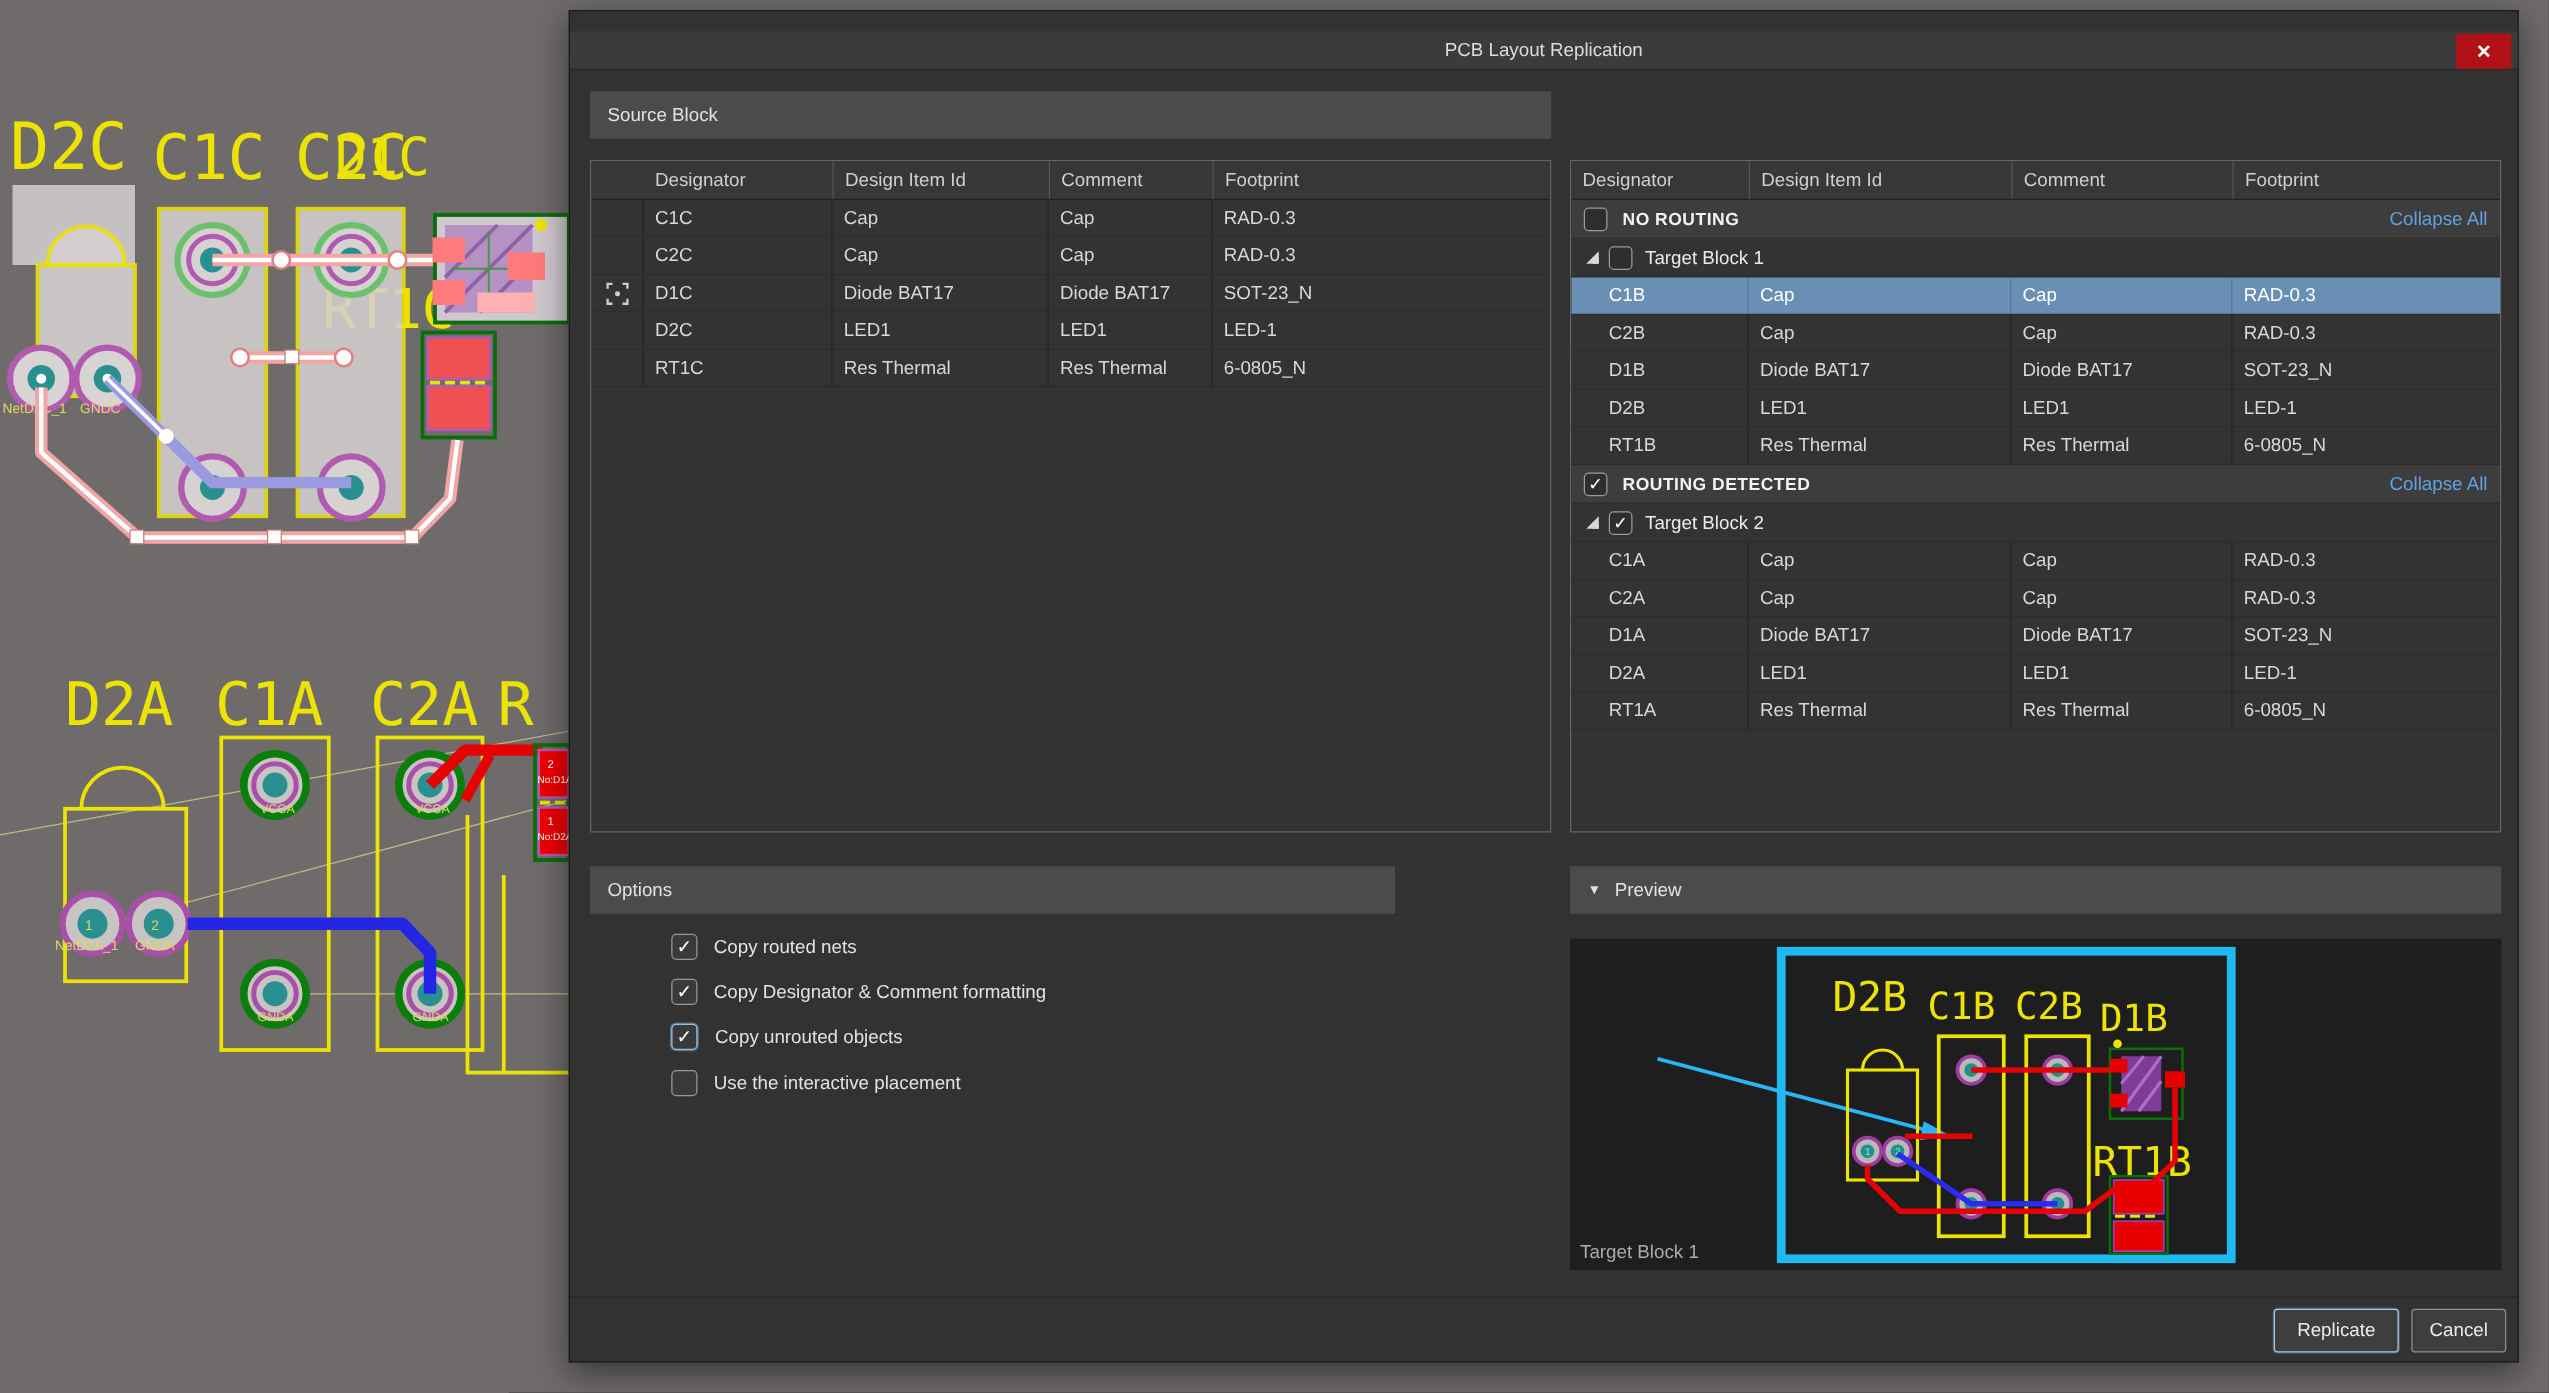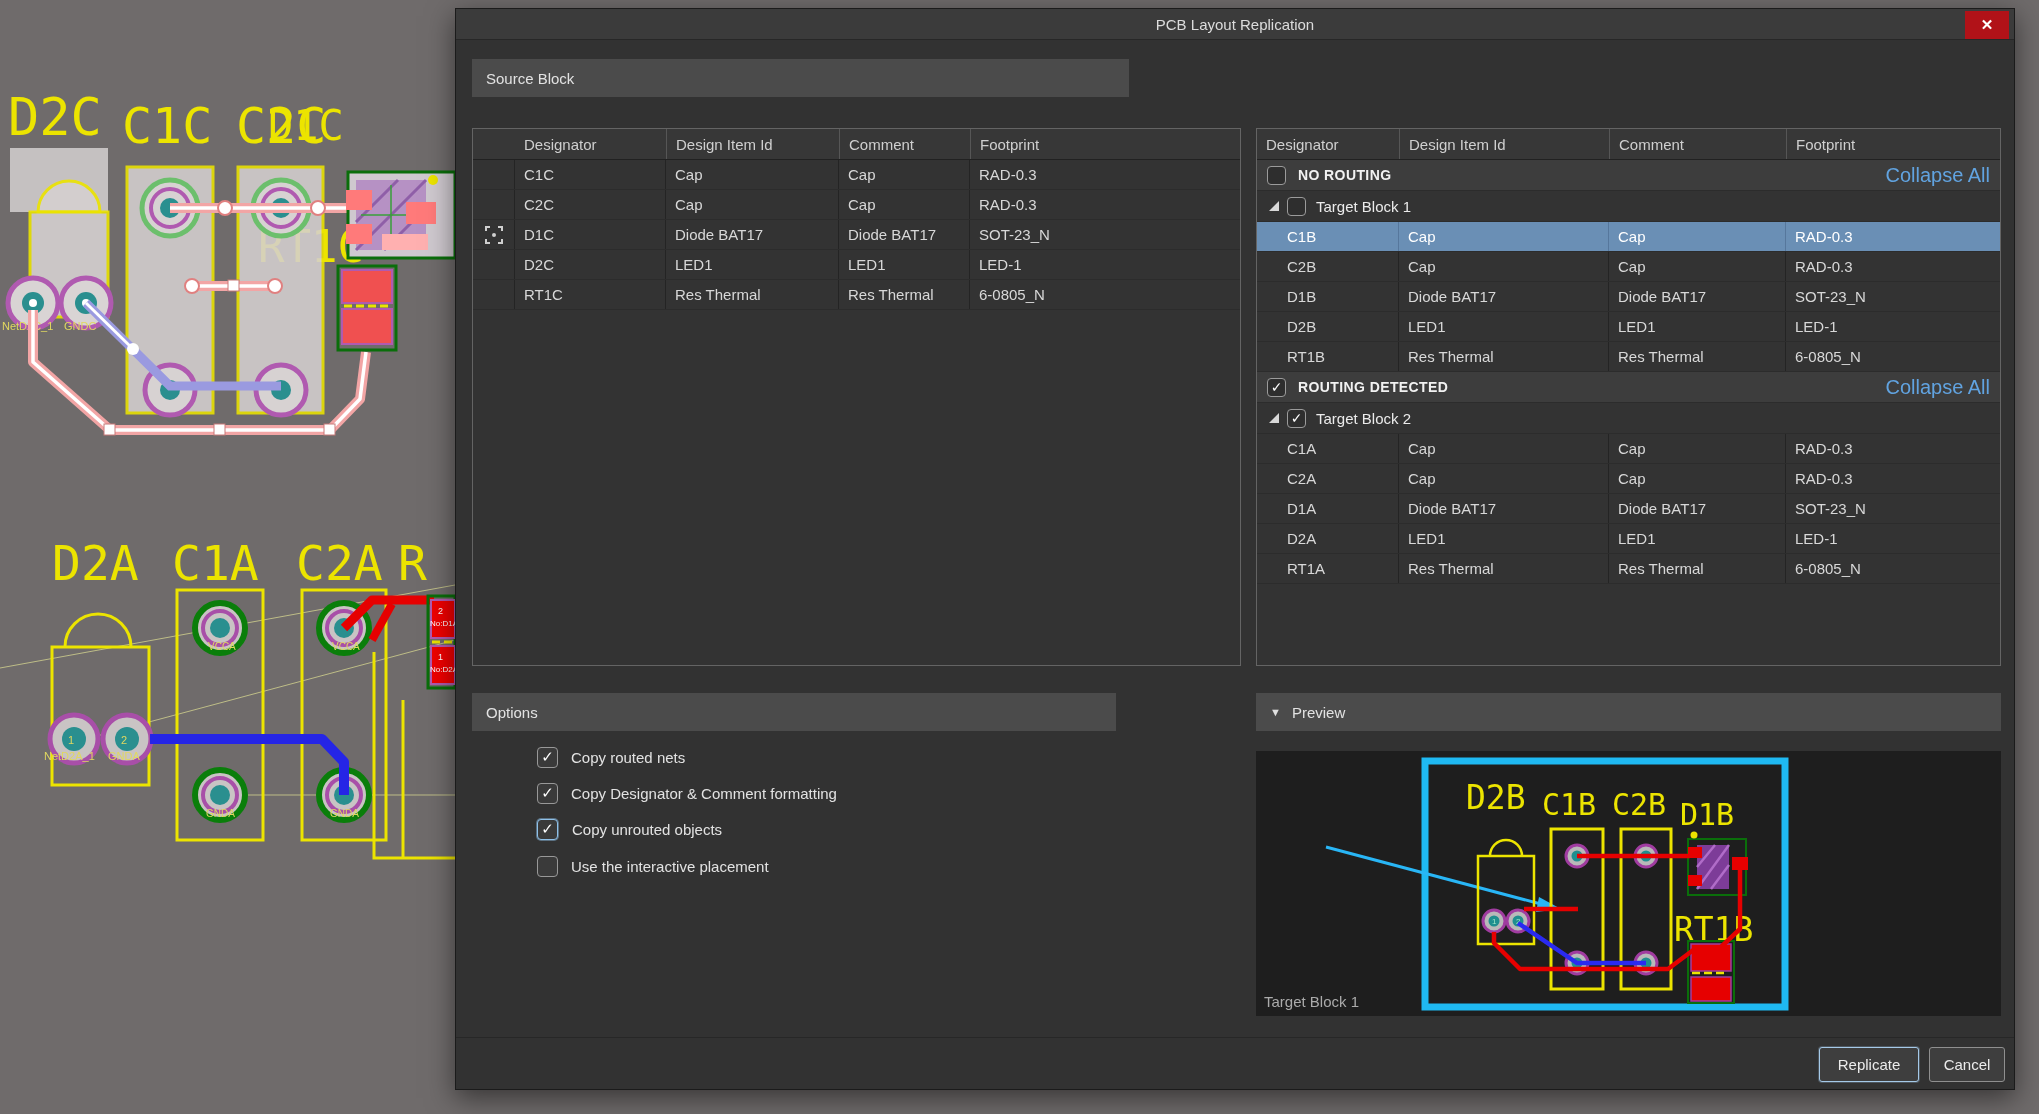--- a/index.html
+++ b/index.html
@@ -7,30 +7,30 @@
   .screen { position:relative; width:2039px; height:1114px; background:#6f6b6b;
             font-family:"Liberation Sans", sans-serif; overflow:hidden; }
 
   
   .pcb-bg { position:absolute; left:0; top:0; }
 
   
   .dialog { position:absolute; left:455px; top:8px; width:1560px; height:1082px;
             background:#323232; border:1px solid #1b1b1b;
             box-shadow:0 8px 26px rgba(0,0,0,.5); }
-  .titlebar { position:absolute; left:0; top:0; right:0; height:31px; background:#3b3b3b;
+  .titlebar { position:absolute; left:0; top:16px; right:0; height:31px; background:#3b3b3b;
               border-bottom:1px solid #272727; color:#dcdcdc; font-size:15px;
               display:flex; align-items:center; justify-content:center; }
   .close-btn { position:absolute; right:5px; top:2px; width:44px; height:28px; background:#b11218;
                color:#fff; display:flex; align-items:center; justify-content:center;
                font-size:15px; font-weight:bold; cursor:pointer; }
 
   .hdr { position:absolute; height:38px; background:#4b4b4b; color:#e2e2e2; font-size:15px;
          display:flex; align-items:center; padding-left:14px; }
-  #src-hdr { left:16px; top:50px; width:657px; }
+  #src-hdr { left:16px; top:64px; width:769px; }
   #tgt-hdr { left:800px; top:58px; width:745px; }
   #opt-hdr { left:16px; top:684px; width:644px; }
   #prev-hdr { left:800px; top:684px; width:745px; gap:11px; }
   .tri-down { color:#e0e0e0; font-size:11px; }
 
   .tbl { position:absolute; top:119px; height:538px; background:#333333;
          border:1px solid #646464; overflow:hidden; }
   #src-tbl { left:16px; width:769px; }
   #tgt-tbl { left:800px; width:745px; }
 
@@ -46,21 +46,21 @@
   .sc0{width:42px; justify-content:center; padding-left:0;}
   .sc1{width:151px;} .sc2{width:173px;} .sc3{width:131px;} .sc4{flex:1;}
   .tc0{width:142px;} .tc1{width:210px;} .tc2{width:177px;} .tc3{flex:1;}
   .td.ind{ padding-left:30px; }
   .trow.on { background:#6a8fb5; color:#ffffff; }
   .trow.on .td { border-right-color:#56779c; }
 
   .grow { display:flex; height:31px; background:#3d3d3d; align-items:center;
           border-bottom:1px solid #2c2c2c; padding:0 10px; }
   .grow .glbl { font-weight:bold; color:#f2f2f2; font-size:14px; margin-left:12px; letter-spacing:.4px; }
-  .link { margin-left:auto; color:#61a3e0; font-size:20px; cursor:pointer; }
+  .link { margin-left:auto; color:#61a3e0; font-size:15px; cursor:pointer; }
 
   .brow { display:flex; height:31px; align-items:center; border-bottom:1px solid #2c2c2c;
           color:#ebebeb; font-size:15px; padding-left:12px; background:#333333; }
   .arrow { width:0; height:0; border:5px solid transparent; border-bottom-color:#d8d8d8;
            border-right-color:#d8d8d8; margin-right:8px; }
   .brow .cb { margin-right:10px; }
 
   .cb { width:19px; height:19px; border:1px solid #9b9b9b; border-radius:4px; background:#2e2e2e;
         display:flex; align-items:center; justify-content:center; color:#fff; font-size:14px;
         flex:0 0 auto; cursor:pointer; }

